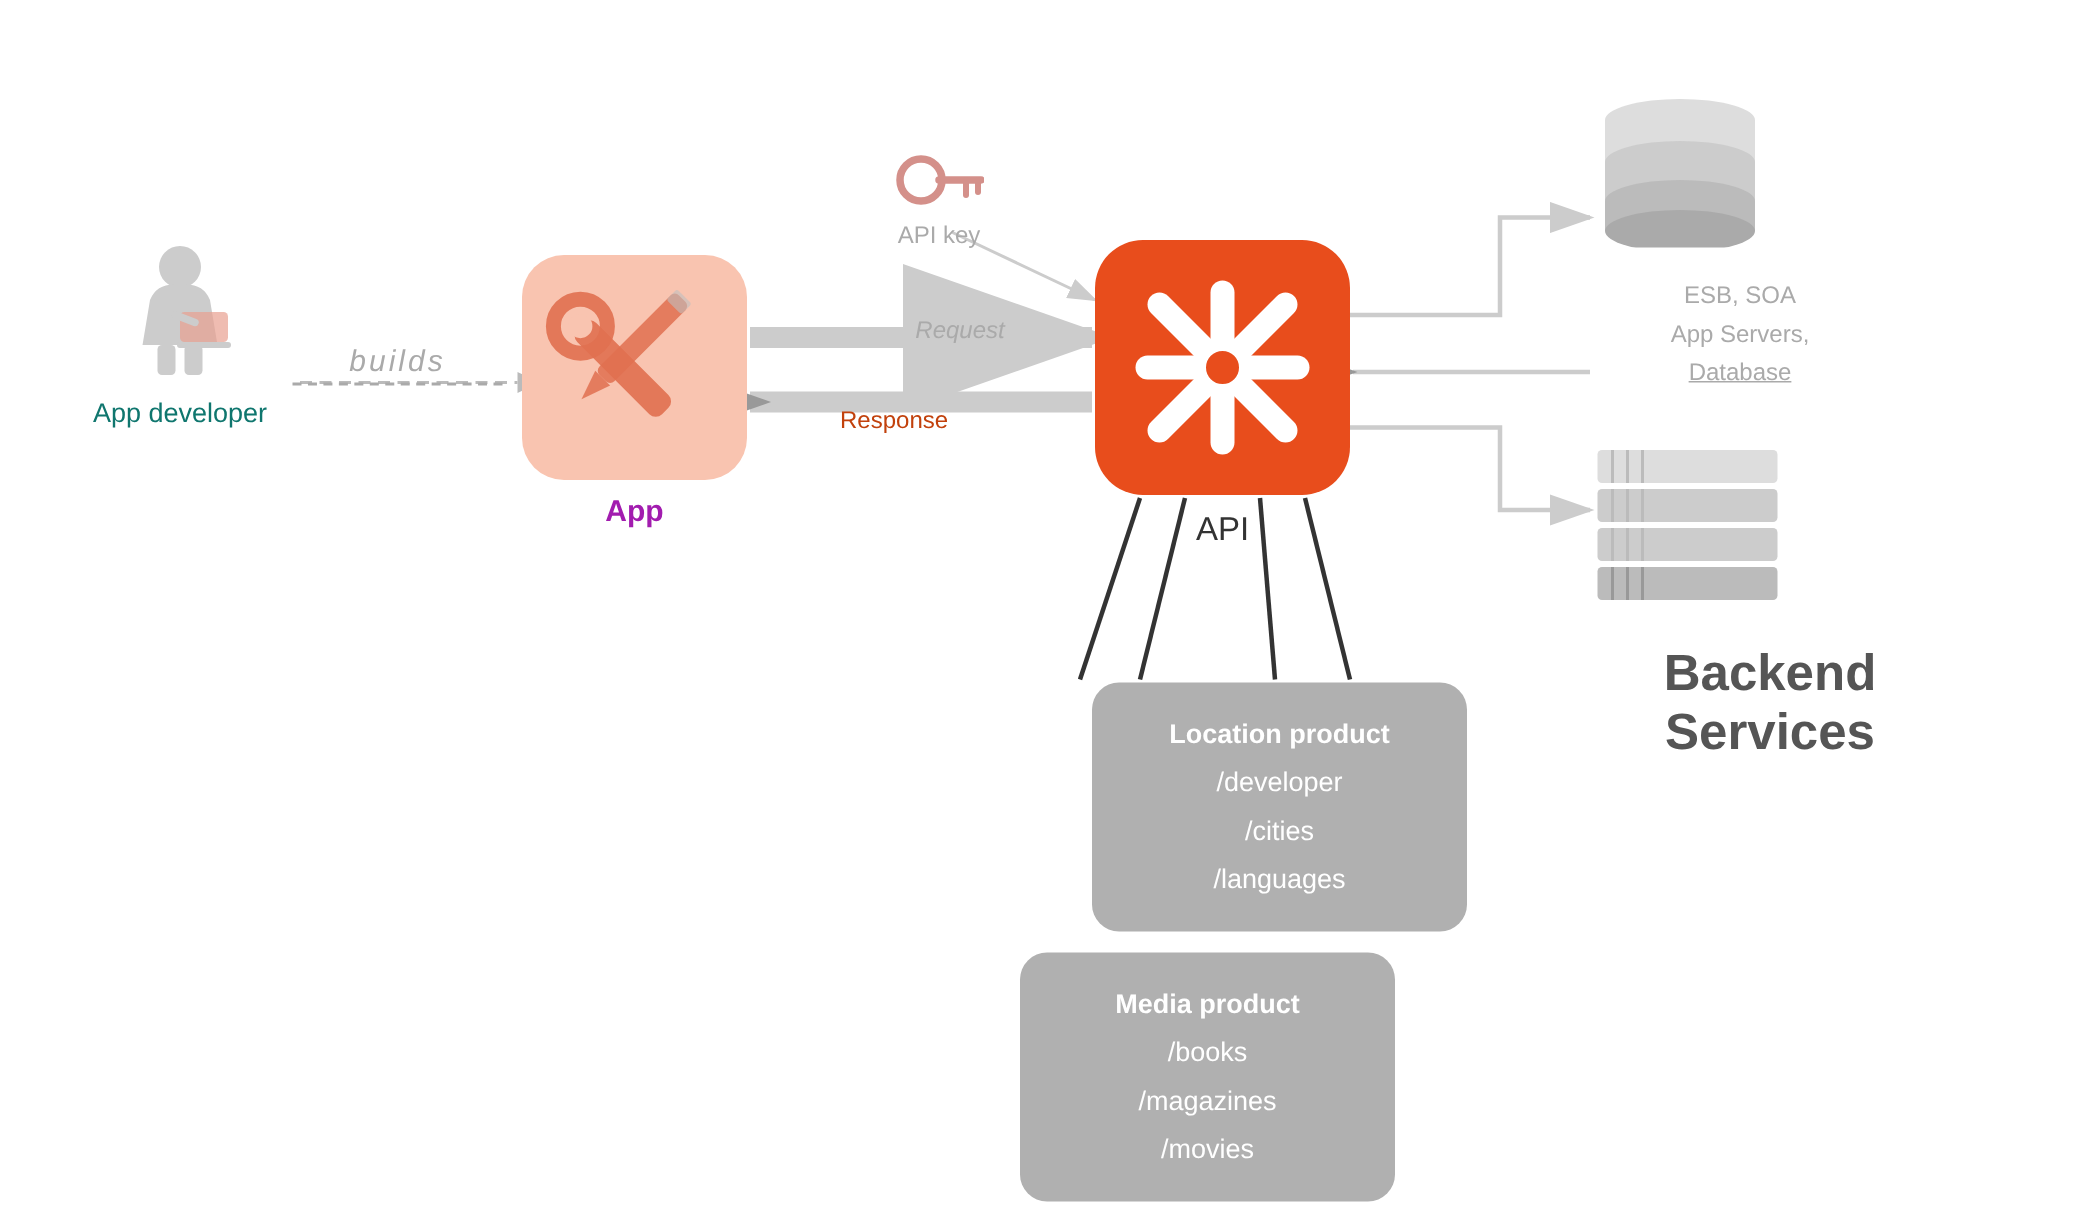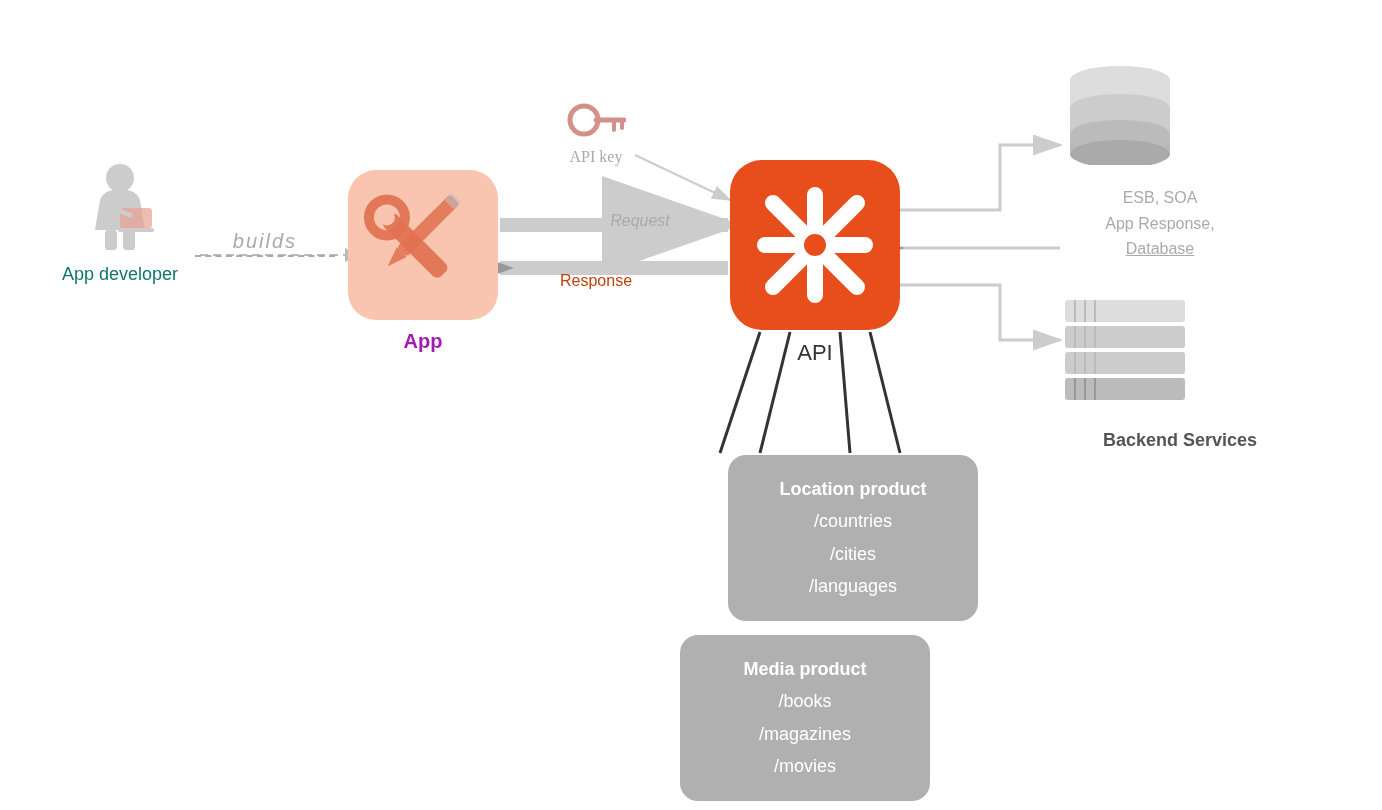--- a/index.html
+++ b/index.html
@@ -105,21 +105,21 @@
       font-size: 22px;
       font-weight: 400;
     }
 
     
     .backend-label {
       position: absolute;
       left: 1050px;
       top: 430px;
       color: #555;
-      font-size: 18px;
+      font-size: 34px;
       font-weight: 700;
       text-align: center;
       width: 260px;
     }
 
     
     .esb-label {
       position: absolute;
       left: 1060px;
       top: 185px;
@@ -248,21 +248,21 @@
 
       <g transform="rotate(45, 75, 75) translate(-10, -10)">
         <rect x="68" y="30" width="14" height="75" rx="4" fill="#e07050" opacity="0.85"></rect>
         <polygon points="68,105 82,105 75,125" fill="#e07050" opacity="0.85"></polygon>
         <rect x="68" y="28" width="14" height="10" rx="2" fill="#c0c0c0" opacity="0.6"></rect>
       </g>
     </svg>
   </div>
   <div class="app-label">App</div>
 
-  <div class="api-key-area" style="left:536px; top:100px;font-family:Liberation Serif, serif;">
+  <div class="api-key-area" style="left:566px; top:100px;">
     <svg width="60" height="40" viewBox="0 0 60 40">
       <circle cx="18" cy="20" r="14" fill="none" stroke="#d4908a" stroke-width="5"></circle>
       <line x1="30" y1="20" x2="58" y2="20" stroke="#d4908a" stroke-width="5" stroke-linecap="round"></line>
       <line x1="48" y1="20" x2="48" y2="30" stroke="#d4908a" stroke-width="4" stroke-linecap="round"></line>
       <line x1="56" y1="20" x2="56" y2="28" stroke="#d4908a" stroke-width="4" stroke-linecap="round"></line>
     </svg>
     <div class="api-key-label">API key</div>
   </div>
 
   <div style="position:absolute; left:560px; top:212px; color:#aaa; font-size:16px; width:160px; text-align:center;font-style:italic;">Request</div>
@@ -289,21 +289,21 @@
       <rect x="10" y="25" width="100" height="28" fill="#ddd"></rect>
       <ellipse cx="60" cy="53" rx="50" ry="14" fill="#ccc"></ellipse>
       <rect x="10" y="53" width="100" height="26" fill="#ccc"></rect>
       <ellipse cx="60" cy="79" rx="50" ry="14" fill="#bbb"></ellipse>
       <rect x="10" y="79" width="100" height="20" fill="#bbb"></rect>
       <ellipse cx="60" cy="99" rx="50" ry="14" fill="#aaa"></ellipse>
     </svg>
   </div>
   <div class="esb-label">
     <span style="display:block;">ESB, SOA</span>
-    <span style="display:block;">App Response,</span>
+    <span style="display:block;">App Servers,</span>
     <span style="display:block;text-decoration:underline;">Database</span>
   </div>
 
   <div style="position:absolute; left:1060px; top:295px;">
     <svg width="130" height="110" viewBox="0 0 130 110">
 
       <rect x="5" y="5" width="120" height="22" rx="3" fill="#ddd"></rect>
       <line x1="15" y1="5" x2="15" y2="27" stroke="#bbb" stroke-width="2"></line>
       <line x1="25" y1="5" x2="25" y2="27" stroke="#bbb" stroke-width="2"></line>
       <line x1="35" y1="5" x2="35" y2="27" stroke="#bbb" stroke-width="2"></line>
@@ -322,21 +322,21 @@
       <line x1="15" y1="83" x2="15" y2="105" stroke="#999" stroke-width="2"></line>
       <line x1="25" y1="83" x2="25" y2="105" stroke="#999" stroke-width="2"></line>
       <line x1="35" y1="83" x2="35" y2="105" stroke="#999" stroke-width="2"></line>
     </svg>
   </div>
 
   <div class="backend-label">Backend Services</div>
 
   <div class="location-box">
     <div style="font-weight:600;">Location product</div>
-    <div>/countries</div>
+    <div>/developer</div>
     <div>/cities</div>
     <div>/languages</div>
   </div>
 
   <div class="media-box">
     <div style="font-weight:600;">Media product</div>
     <div>/books</div>
     <div>/magazines</div>
     <div>/movies</div>
   </div>

